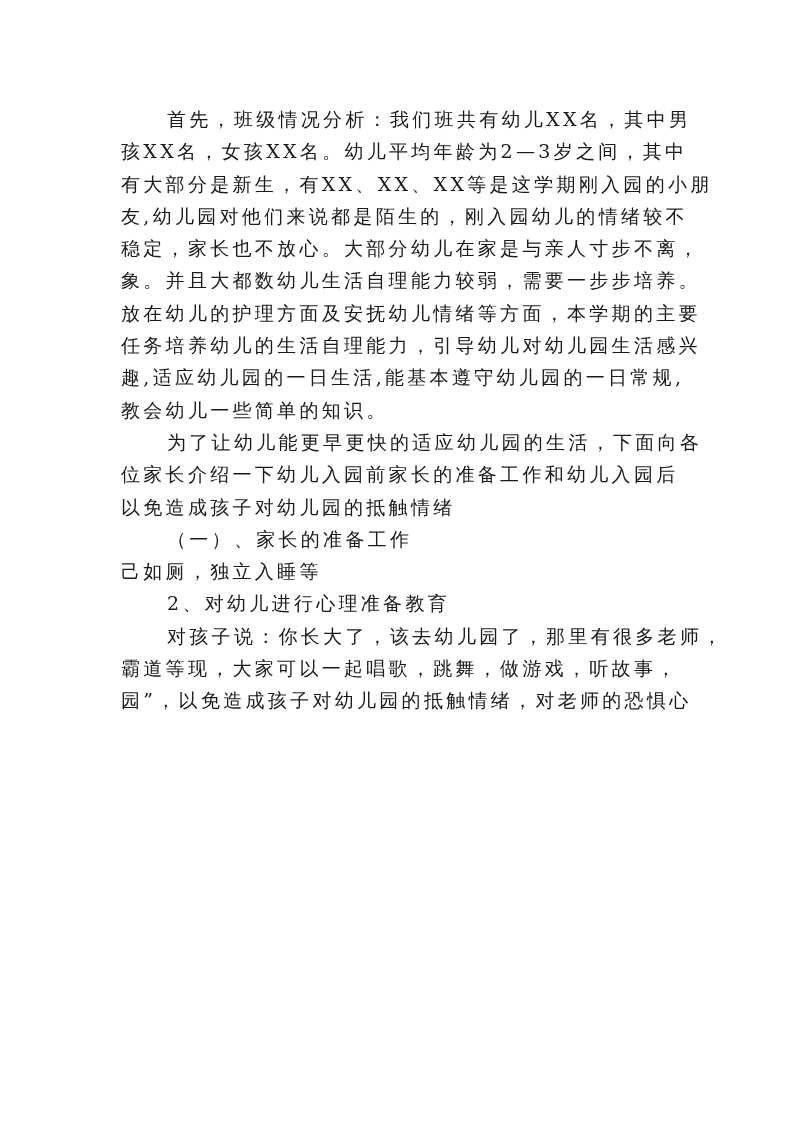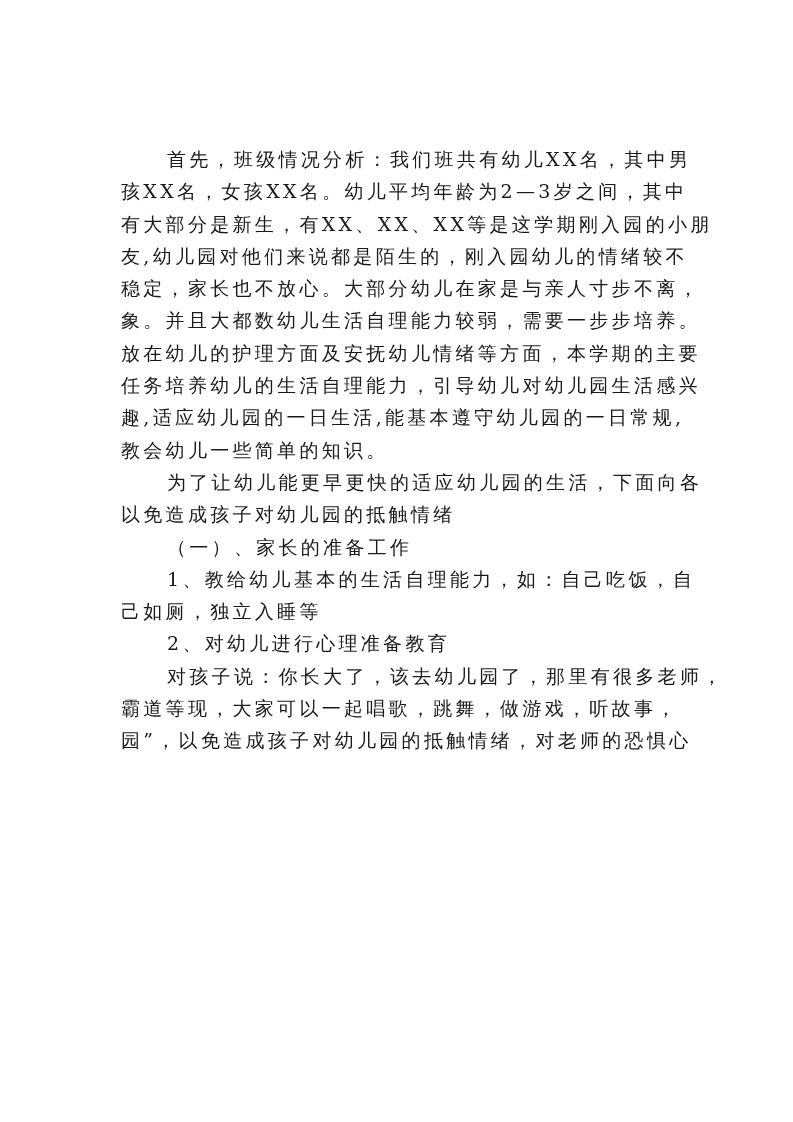--- a/index.html
+++ b/index.html
@@ -7,42 +7,41 @@
   .page {
     position: absolute;
     left: 121px;
     top: 103px;
     width: 545px;
     font-family: "DejaVu Serif", "Liberation Serif", serif;
     font-size: 19px;
     color: #1a1a1a;
     line-height: 32.3px;
     letter-spacing: 3.3px;
-    margin-top: 40px;
   }
   .line { white-space: nowrap; height: 32.3px; }
   .indent { padding-left: 46px; }
   .indent-h { padding-left: 46px; }
 </style>
 </head>
 <body>
 
 <div class="page">
   <div class="line indent">首先，班级情况分析：我们班共有幼儿XX名，其中男</div>
   <div class="line">孩XX名，女孩XX名。幼儿平均年龄为2—3岁之间，其中</div>
   <div class="line">有大部分是新生，有XX、XX、XX等是这学期刚入园的小朋</div>
   <div class="line">友,幼儿园对他们来说都是陌生的，刚入园幼儿的情绪较不</div>
   <div class="line">稳定，家长也不放心。大部分幼儿在家是与亲人寸步不离，</div>
   <div class="line">象。并且大都数幼儿生活自理能力较弱，需要一步步培养。</div>
   <div class="line">放在幼儿的护理方面及安抚幼儿情绪等方面，本学期的主要</div>
   <div class="line">任务培养幼儿的生活自理能力，引导幼儿对幼儿园生活感兴</div>
   <div class="line">趣,适应幼儿园的一日生活,能基本遵守幼儿园的一日常规,</div>
   <div class="line">教会幼儿一些简单的知识。</div>
   <div class="line indent">为了让幼儿能更早更快的适应幼儿园的生活，下面向各</div>
+  <div class="line">位家长介绍一下幼儿入园前家长的准备工作和幼儿入园后</div>
   <div class="line">以免造成孩子对幼儿园的抵触情绪</div>
   <div class="line indent-h">（一）、家长的准备工作</div>
-  <div class="line indent">1、教给幼儿基本的生活自理能力，如：自己吃饭，自</div>
   <div class="line">己如厕，独立入睡等</div>
   <div class="line indent">2、对幼儿进行心理准备教育</div>
   <div class="line indent">对孩子说：你长大了，该去幼儿园了，那里有很多老师，</div>
   <div class="line">霸道等现，大家可以一起唱歌，跳舞，做游戏，听故事，</div>
   <div class="line">园”，以免造成孩子对幼儿园的抵触情绪，对老师的恐惧心</div>
 </div>
 
 </body></html>

